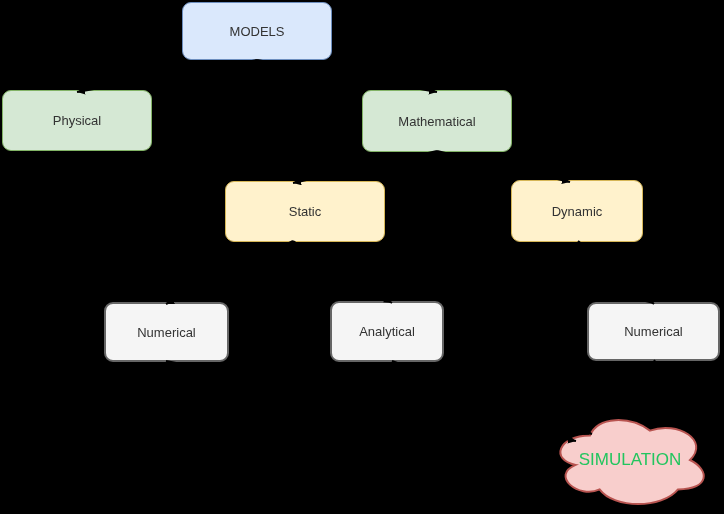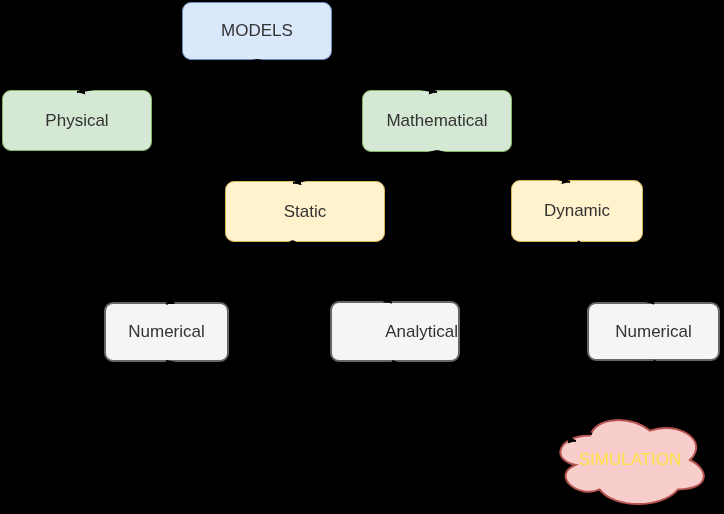--- a/index.html
+++ b/index.html
@@ -15,48 +15,48 @@
     font-family: "Liberation Sans", sans-serif;
     overflow: hidden;
   }
   .node {
     position: absolute;
     box-sizing: border-box;
     display: flex;
     align-items: center;
     justify-content: center;
     border-radius: 9px;
-    font-size: 17px;
+    font-size: 13px;
     color: #333333;
     z-index: 1;
     white-space: nowrap;
   }
   .n-models          { left:182px; top:2px;   width:150px; height:58px; background:#dae8fc; border:1.5px solid #6c8ebf; }
   .n-physical        { left:2px;   top:90px;  width:150px; height:61px; background:#d5e8d4; border:1.5px solid #82b366; }
   .n-mathematical    { left:362px; top:90px;  width:150px; height:62px; background:#d5e8d4; border:1.5px solid #82b366; }
   .n-static          { left:225px; top:181px; width:160px; height:61px; background:#fff2cc; border:1.5px solid #d6b656; }
   .n-dynamic         { left:511px; top:180px; width:132px; height:62px; background:#fff2cc; border:1.5px solid #d6b656; }
   .n-numerical-left  { left:104px; top:302px; width:125px; height:60px; background:#f5f5f5; border:2px solid #666666; }
-  .n-analytical      { left:330px; top:301px; width:130px; height:61px; background:#f5f5f5; border:2px solid #666666;justify-content:flex-end; }
+  .n-analytical      { left:330px; top:301px; width:114px; height:61px; background:#f5f5f5; border:2px solid #666666; }
   .n-numerical-right { left:587px; top:302px; width:133px; height:59px; background:#f5f5f5; border:2px solid #666666; }
   .cloud-node {
     position: absolute;
     left: 546px; top: 406px;
     width: 168px; height: 108px;
     z-index: 1;
   }
   .cloud-node svg { position: absolute; left: 0; top: 0; }
   .cloud-label {
     position: absolute;
     left: 0; top: 0; right: 0; bottom: 0;
     display: flex;
     align-items: center;
     justify-content: center;
     font-size: 17px;
-    color: #fde047;
+    color: #22c55e;
     white-space: nowrap;
   }
   .edge-layer {
     position: absolute;
     left: 0; top: 0;
     width: 724px; height: 514px;
     z-index: 2;
     pointer-events: none;
   }
 </style>

